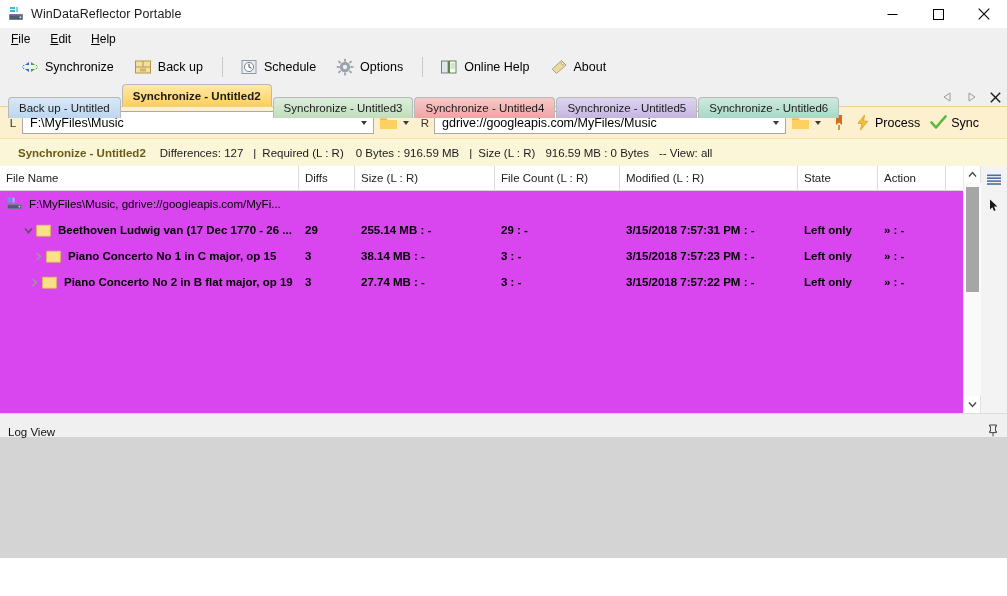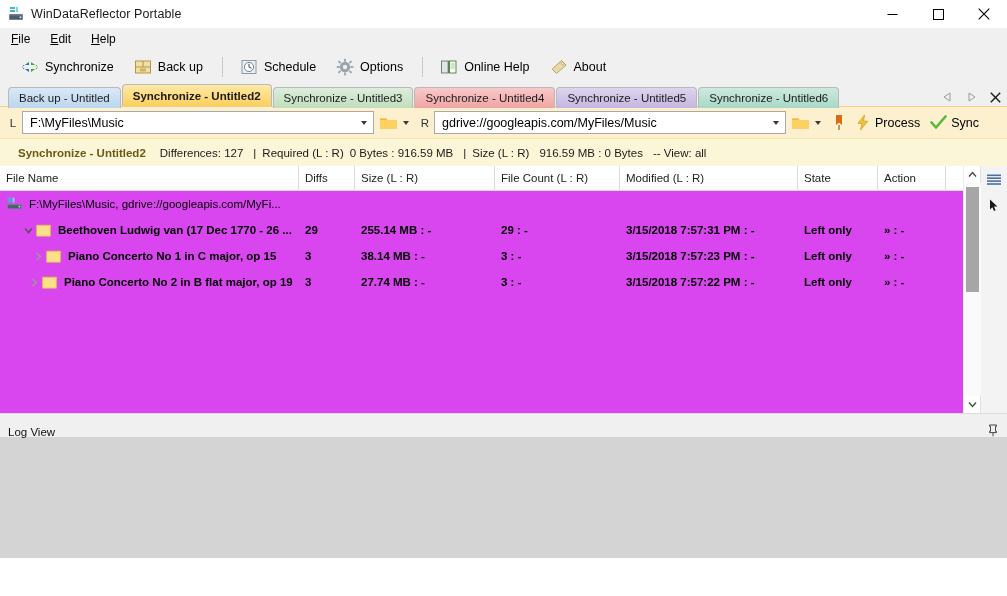--- a/index.html
+++ b/index.html
@@ -48,21 +48,21 @@
   .tabstrip {
     height:22px; background:#f0f0f0; position:relative;
     display:flex; align-items:flex-end; padding-left:8px;
   }
   .tab {
     height:21px; line-height:21px;
     padding:0 10px; margin-right:1px;
     font-size:11.5px; white-space:nowrap;
     border:1px solid #b9b9b9; border-bottom:none;
     border-radius:4px 4px 0 0;
-    position:relative; top:2px;
+    position:relative; top:12px;
     color:#1a1a1a;
   }
   .tab.active { font-weight:bold; z-index:3; height:22px; line-height:22px; top:0; }
   .tabnav { position:absolute; right:6px; bottom:2px; display:flex; align-items:center; gap:12px; }
   .tnav-btn { width:12px; height:14px; display:flex; align-items:center; justify-content:center; }
 
   
   .pathbar {
     height:32px; background:#fdf0cf;
     display:flex; align-items:center; padding:0 4px;
@@ -350,21 +350,21 @@
     </span>
     <span class="tb-lbl">Sync</span>
   </div>
 </div>
 
 <div class="infobar">
   <span class="ib-name">Synchronize - Untitled2</span>
   <span class="ib-seg">Differences: 127</span>
   <span class="ib-seg" style="margin:0 6px">|</span>
   <span class="ib-seg">Required (L : R)</span>
-  <span class="ib-seg" style="margin-left:2px">0 Bytes : 916.59 MB</span>
+  <span class="ib-seg" style="margin-left:8px">0 Bytes : 916.59 MB</span>
   <span class="ib-seg" style="margin:0 6px">|</span>
   <span class="ib-seg">Size (L : R)</span>
   <span class="ib-seg" style="margin-left:6px">916.59 MB : 0 Bytes</span>
   <span class="ib-seg" style="margin-left:6px">-- View: all</span>
 </div>
 
 <div class="main">
   <div class="grid-wrap">
     <div class="hdr-row" id="hdrrow">
         <div class="hc" style="width: 299px;">File Name</div>

